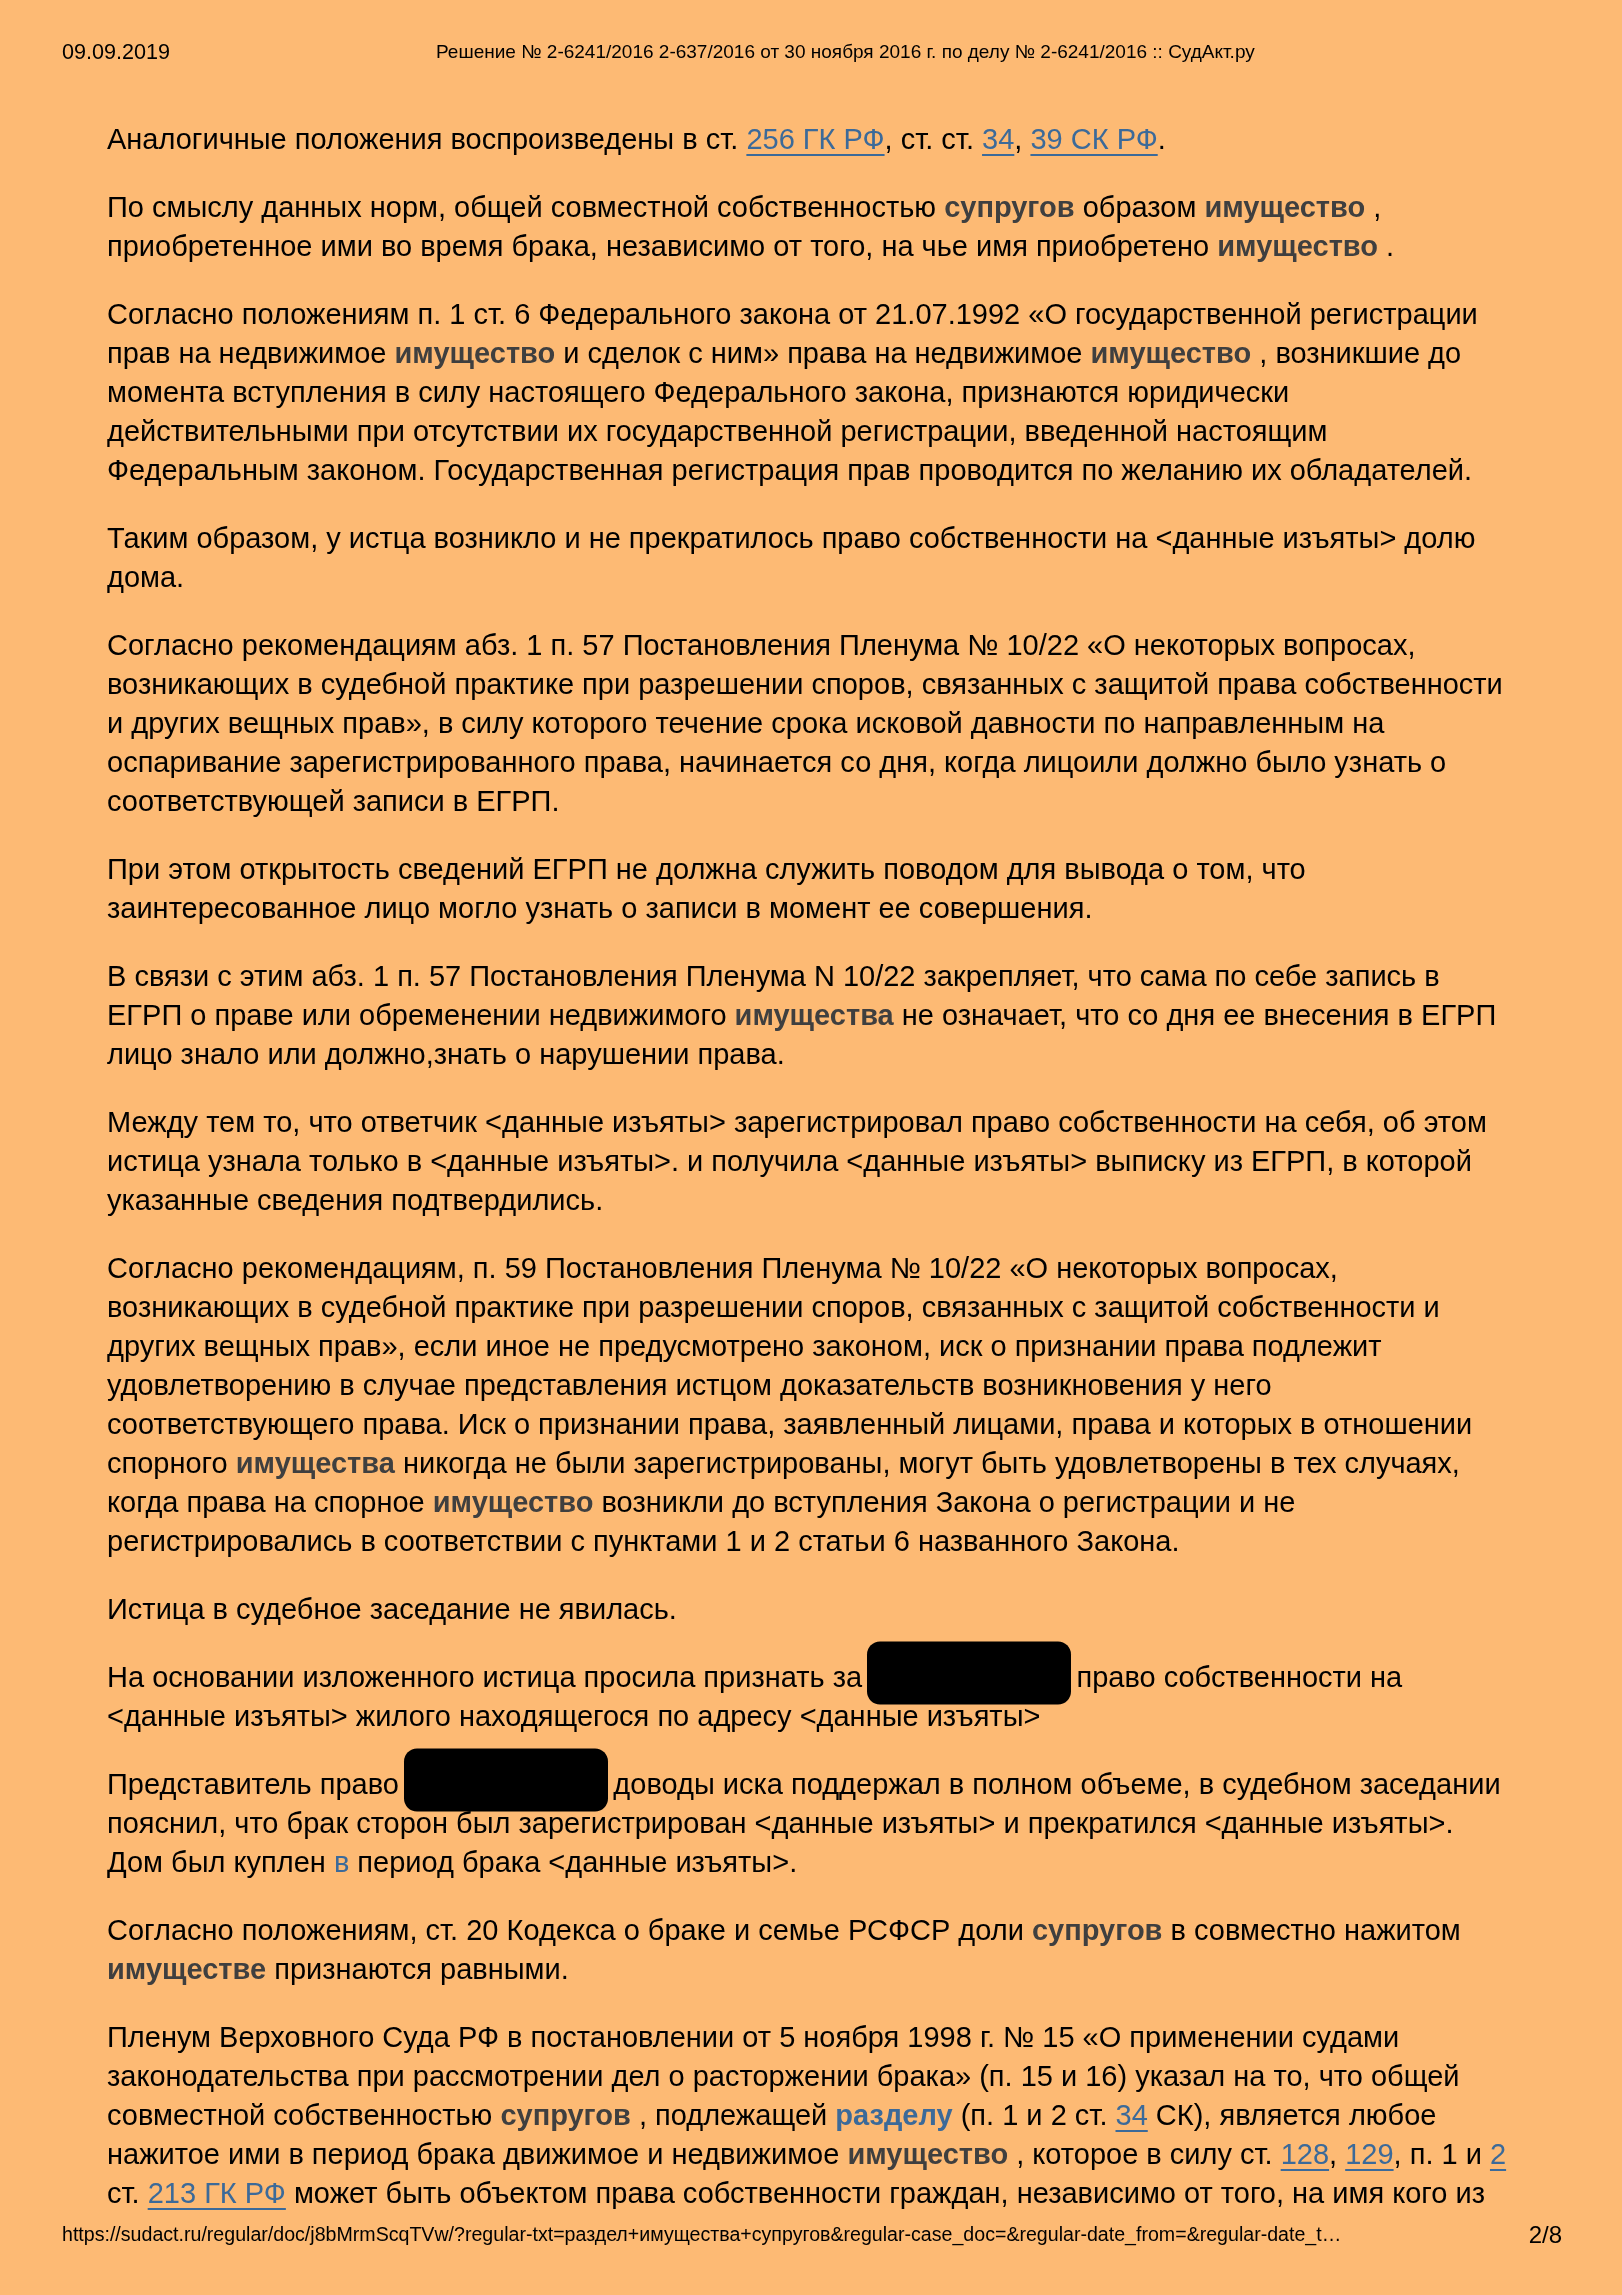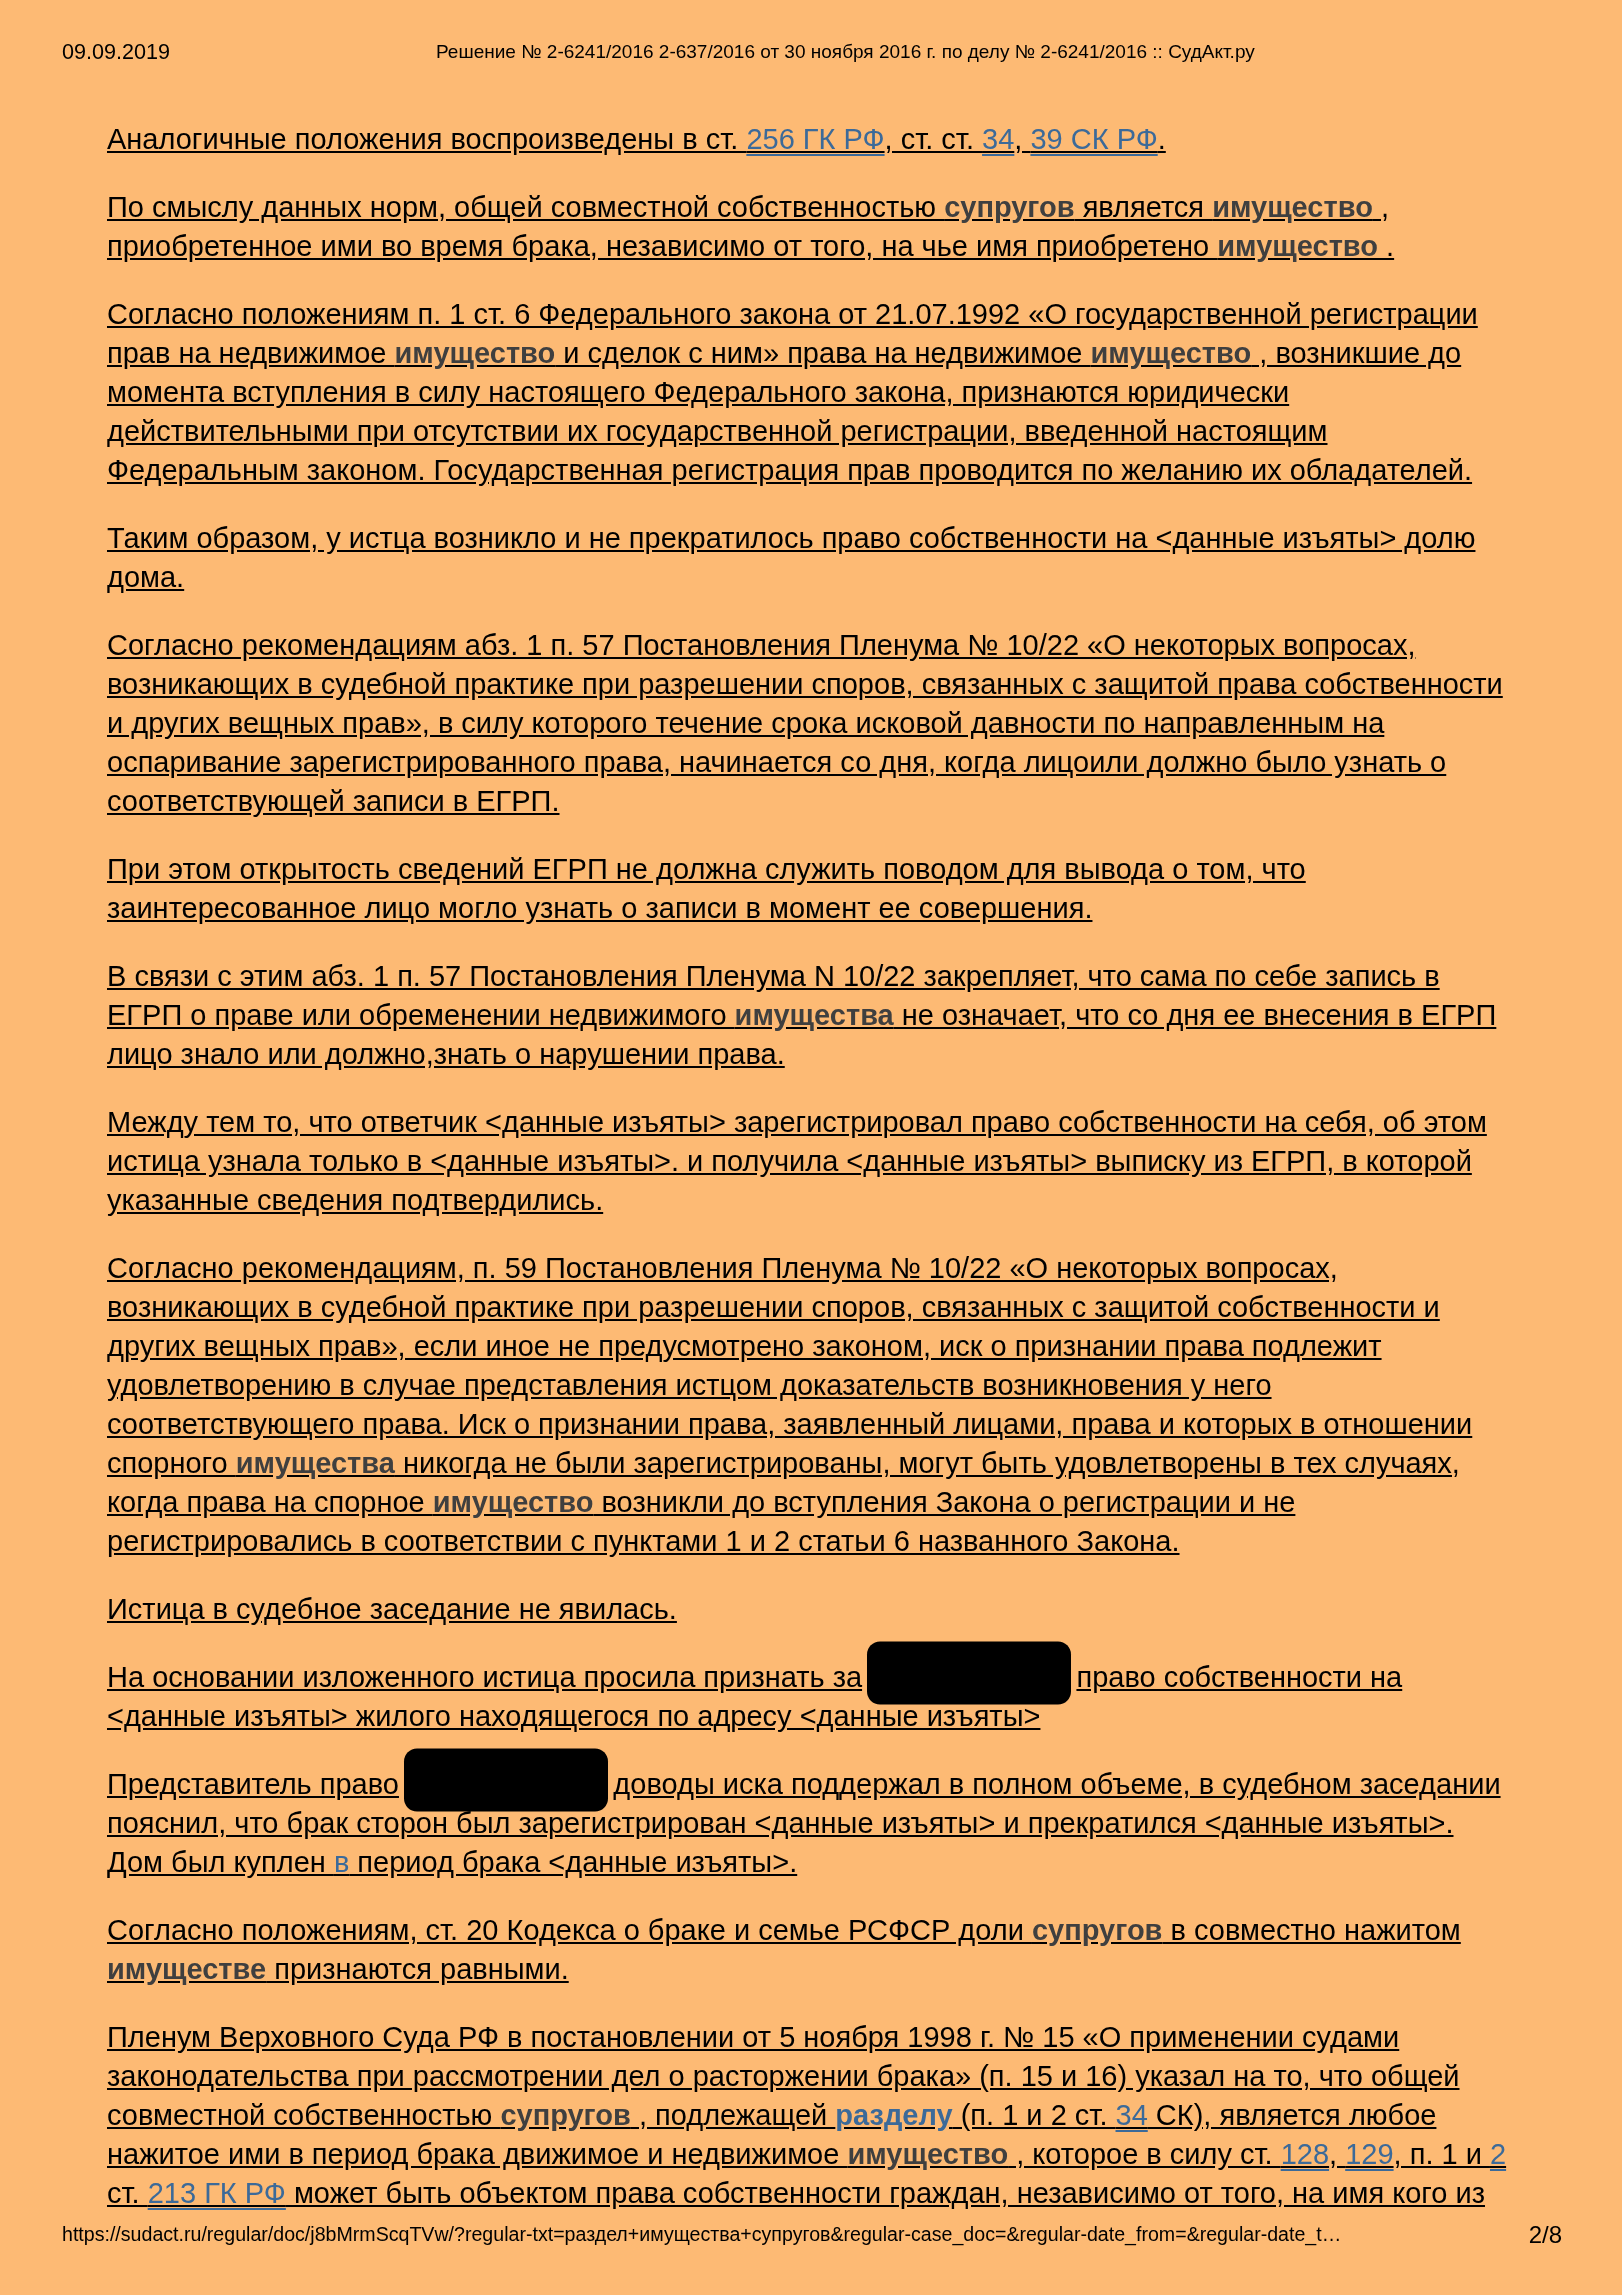--- a/index.html
+++ b/index.html
@@ -26,21 +26,20 @@
   }
   .print-footer-page {
     position:absolute; right:60px; top:2222px;
     font-size:24px; line-height:25px; color:#000;
   }
   
   .content {
     position:absolute; left:107px; top:120px; width:1406px;
     font-size:29px; line-height:39px;
     text-align:left;
-    text-decoration:underline;
   }
   .content p { margin:0 0 29px 0; }
   .content p:last-child { margin-bottom:0; }
   .hl { font-weight:700; color:#3f3f3f; }
   a.link {
     color:#3c6a99; cursor:pointer;
     text-decoration:underline;
     text-decoration-thickness:2px;
     text-underline-offset:4.6px;
     text-decoration-color:#3c6a99;
@@ -61,21 +60,21 @@
 <body>
 
 <div class="page">
 
   <div class="print-header-date">09.09.2019</div>
 
   <div class="print-header-title">Решение № 2-6241/2016 2-637/2016 от 30 ноября 2016 г. по делу № 2-6241/2016 :: СудАкт.ру</div>
 
   <div class="content" id="doc-content">
       <p><span>Аналогичные положения воспроизведены в ст. </span><a class="link">256 ГК РФ</a><span>, ст. ст. </span><a class="link">34</a><span>, </span><a class="link">39 СК РФ</a><span>.</span></p>
-      <p><span>По смыслу данных норм, общей совместной собственностью </span><b class="hl">супругов</b><span> является </span><b class="hl">имущество</b><span> , приобретенное ими во время брака, независимо от того, на чье имя приобретено </span><b class="hl">имущество</b><span> .</span></p>
+      <p><span>По смыслу данных норм, общей совместной собственностью </span><b class="hl">супругов</b><span> образом </span><b class="hl">имущество</b><span> , приобретенное ими во время брака, независимо от того, на чье имя приобретено </span><b class="hl">имущество</b><span> .</span></p>
       <p><span>Согласно положениям п. 1 ст. 6 Федерального закона от 21.07.1992 «О государственной регистрации прав на недвижимое </span><b class="hl">имущество</b><span> и сделок с ним» права на недвижимое </span><b class="hl">имущество</b><span> , возникшие до момента вступления в силу настоящего Федерального закона, признаются юридически действительными при отсутствии их государственной регистрации, введенной настоящим Федеральным законом. Государственная регистрация прав проводится по желанию их обладателей.</span></p>
       <p><span>Таким образом, у истца возникло и не прекратилось право собственности на &lt;данные изъяты&gt; долю дома.</span></p>
       <p><span>Согласно рекомендациям абз. 1 п. 57 Постановления Пленума № 10/22 «О некоторых вопросах, возникающих в судебной практике при разрешении споров, связанных с защитой права собственности и других вещных прав», в силу которого течение срока исковой давности по направленным на оспаривание зарегистрированного права, начинается со дня, когда лицоили должно было узнать о соответствующей записи в ЕГРП.</span></p>
       <p><span>При этом открытость сведений ЕГРП не должна служить поводом для вывода о том, что заинтересованное лицо могло узнать о записи в момент ее совершения.</span></p>
       <p><span>В связи с этим абз. 1 п. 57 Постановления Пленума N 10/22 закрепляет, что сама по себе запись в ЕГРП о праве или обременении недвижимого </span><b class="hl">имущества</b><span> не означает, что со дня ее внесения в ЕГРП лицо знало или должно,знать о нарушении права.</span></p>
       <p><span>Между тем то, что ответчик &lt;данные изъяты&gt; зарегистрировал право собственности на себя, об этом истица узнала только в &lt;данные изъяты&gt;. и получила &lt;данные изъяты&gt; выписку из ЕГРП, в которой указанные сведения подтвердились.</span></p>
       <p><span>Согласно рекомендациям, п. 59 Постановления Пленума № 10/22 «О некоторых вопросах, возникающих в судебной практике при разрешении споров, связанных с защитой собственности и других вещных прав», если иное не предусмотрено законом, иск о признании права подлежит удовлетворению в случае представления истцом доказательств возникновения у него соответствующего права. Иск о признании права, заявленный лицами, права и которых в отношении спорного </span><b class="hl">имущества</b><span> никогда не были зарегистрированы, могут быть удовлетворены в тех случаях, когда права на спорное </span><b class="hl">имущество</b><span> возникли до вступления Закона о регистрации и не регистрировались в соответствии с пунктами 1 и 2 статьи 6 названного Закона.</span></p>
       <p><span>Истица в судебное заседание не явилась.</span></p>
       <p><span>На основании изложенного истица просила признать за</span><span class="redact"></span><span>право собственности на &lt;данные изъяты&gt; жилого находящегося по адресу &lt;данные изъяты&gt;</span></p>
       <p><span>Представитель право</span><span class="redact"></span><span>доводы иска поддержал в полном объеме, в судебном заседании пояснил, что брак сторон был зарегистрирован &lt;данные изъяты&gt; и прекратился &lt;данные изъяты&gt;. Дом был куплен </span><span class="blue">в</span><span> период брака &lt;данные изъяты&gt;.</span></p>

